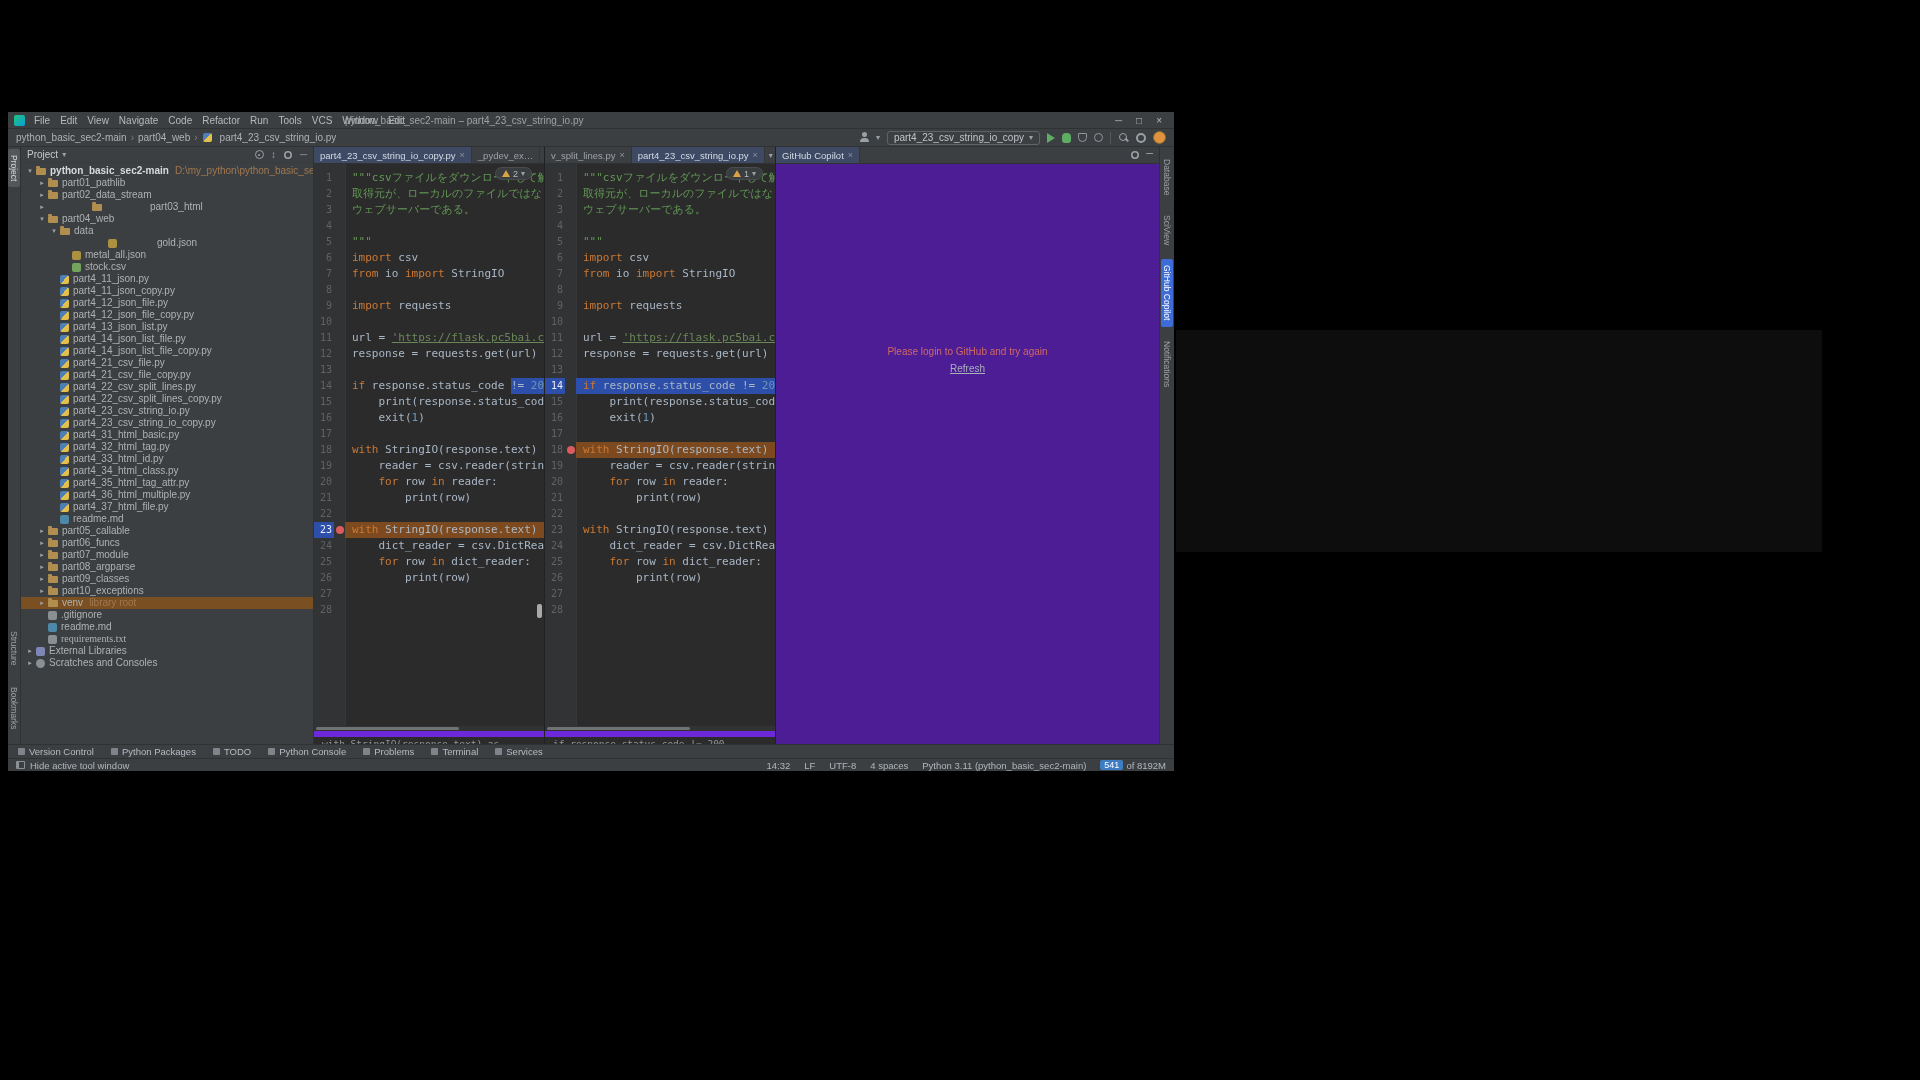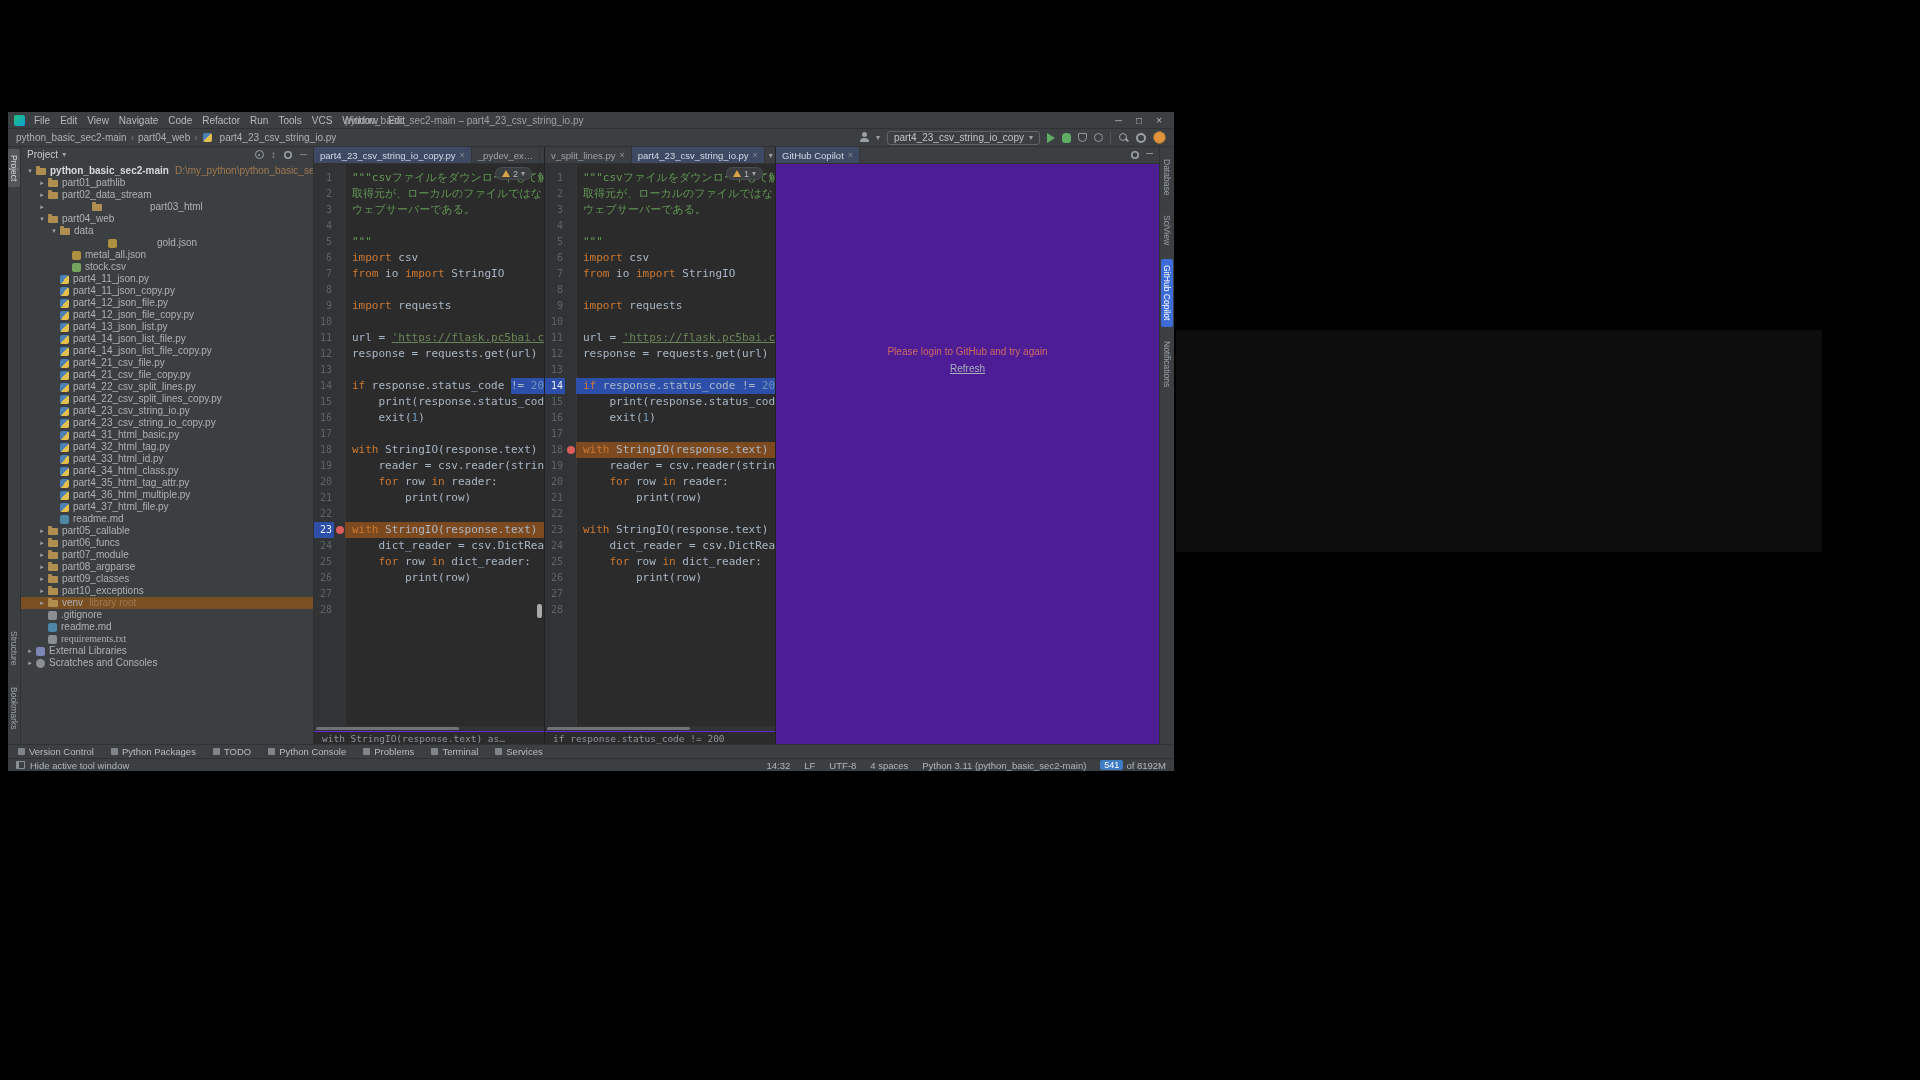--- a/index.html
+++ b/index.html
@@ -108,21 +108,21 @@
   .tk-d{color:#629755}
   .tk-n{color:#6897bb}
 
   .insp{position:absolute;top:3px;right:12px;z-index:3;display:flex;align-items:center;gap:3px;
         background:rgba(60,63,65,.9);border:1px solid #4a4d4f;border-radius:7px;height:13px;padding:0 6px;
         font-family:"Liberation Sans",sans-serif;font-size:9px;color:#b6bcc2}
   .warn{width:0;height:0;border-left:4px solid transparent;border-right:4px solid transparent;border-bottom:7px solid #d9a343}
   .vthumb{position:absolute;right:2px;top:440px;width:5px;height:14px;background:#a9a9a9;border-radius:2px;z-index:3}
   .hscroll{height:5px;flex:0 0 5px;background:#313335;position:relative}
   .hthumb{position:absolute;left:2px;top:1px;height:3px;width:62%;background:#6e7274;border-radius:2px}
-  .hint{height:13px;flex:0 0 13px;background:#2b2b2b;border-top:1px solid #6d28d9;color:#8f959b;
+  .hint{height:13px;flex:0 0 13px;background:#2b2b2b;border-top:6px solid #6d28d9;color:#8f959b;
         font-family:"DejaVu Sans Mono",monospace;font-size:9.5px;padding:1px 8px;white-space:nowrap;overflow:hidden}
 
   
   .copilot{flex:1;display:flex;flex-direction:column;border-right:1px solid #2f3133;min-width:0}
   .cp-tabs{background:#3c3f41}
   .cp-body{flex:1;position:relative;background:#4c1d95}
   .cp-msg{position:absolute;top:182px;left:0;right:0;text-align:center;color:#cf6a64;font-size:10px}
   .cp-refresh{position:absolute;top:199px;left:0;right:0;text-align:center;color:#a8b0b8;text-decoration:underline;font-size:10px;cursor:pointer}
 
   

